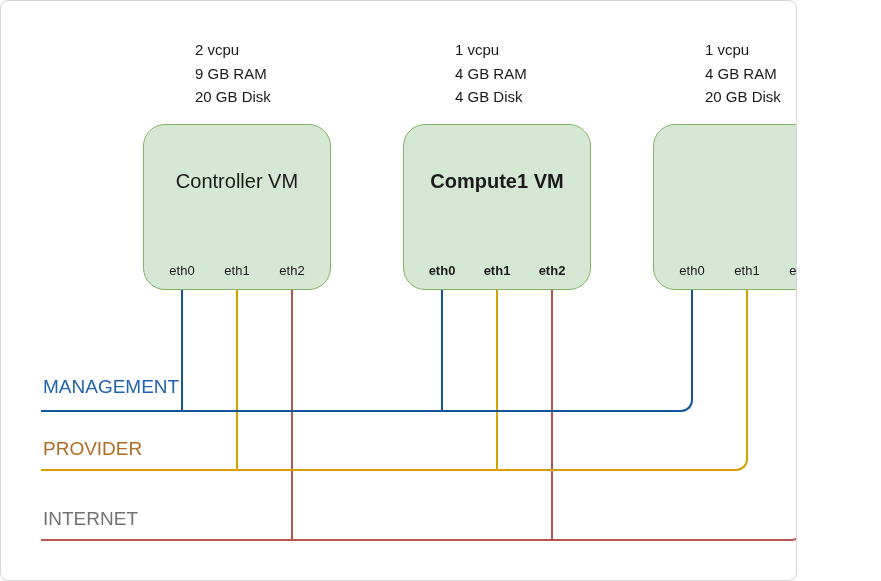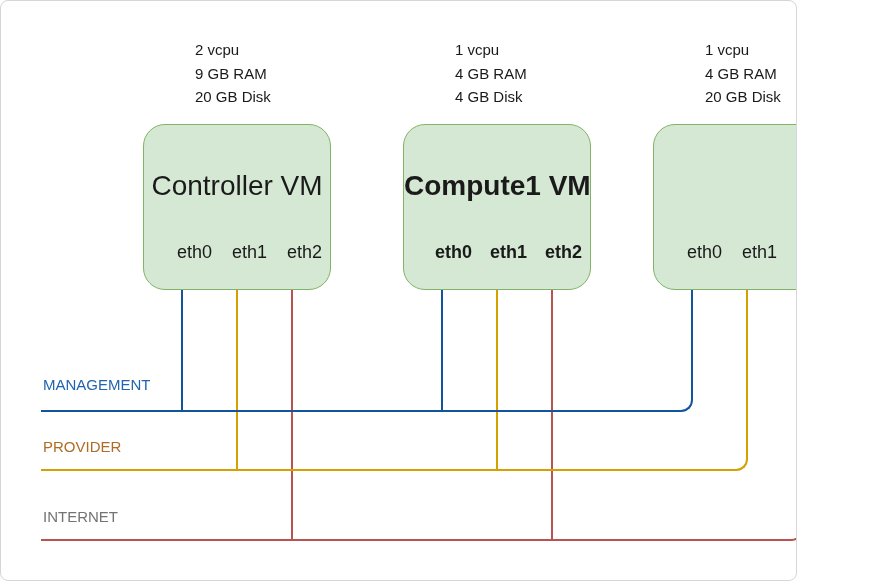--- a/index.html
+++ b/index.html
@@ -46,30 +46,30 @@
   .vm-controller { left: 142px; }
   .vm-compute    { left: 402px; font-weight: bold; }
   .vm-storage    { left: 652px; }
 
   .vm-title {
     position: absolute;
     top: 45px;
     left: 0;
     right: 0;
     text-align: center;
-    font-size: 28px;
+    font-size: 20px;
     color: #1a1a1a;
     white-space: nowrap;
   }
   .port-label {
     position: absolute;
-    bottom: 26px;
+    bottom: 11px;
     width: 60px;
-    text-align: right;
-    font-size: 18px;
+    text-align: center;
+    font-size: 13px;
     color: #1a1a1a;
   }
   .port-0 { left: 8px;  }
   .port-1 { left: 63px; }
   .port-2 { left: 118px; }
 
   
   .vline {
     position: absolute;
     width: 2px;
@@ -96,21 +96,21 @@
     border-bottom-right-radius: 12px;
     background: transparent;
   }
   .rail-management { width: 652px; height: 122px; border-color: #12559c; }
   .rail-provider   { width: 707px; height: 181px; border-color: #d6a000; }
   .rail-internet   { width: 762px; height: 251px; border-color: #b85450; }
 
   .net-label {
     position: absolute;
     left: 42px;
-    font-size: 15px;
+    font-size: 19px;
     white-space: nowrap;
   }
   .net-label-management { top: 375px; color: #2264ae; }
   .net-label-provider   { top: 437px; color: #b26b24; }
   .net-label-internet   { top: 507px; color: #737373; }
 </style>
 </head>
 <body>
 
 <div class="canvas">

